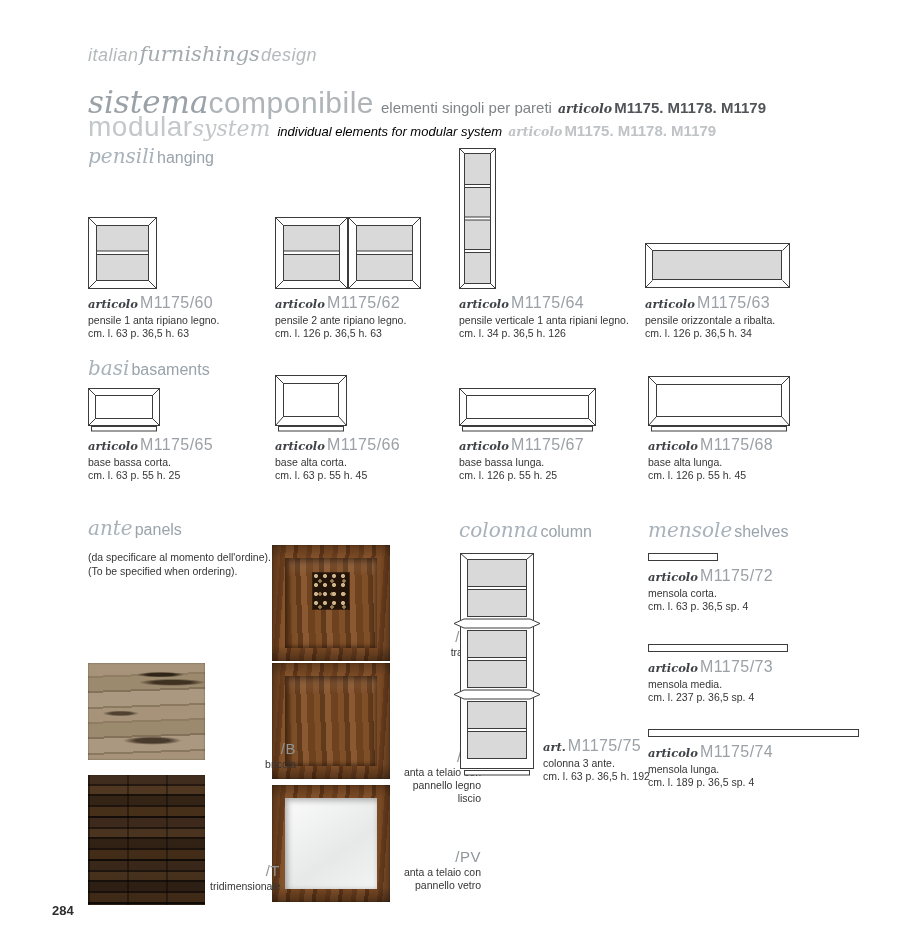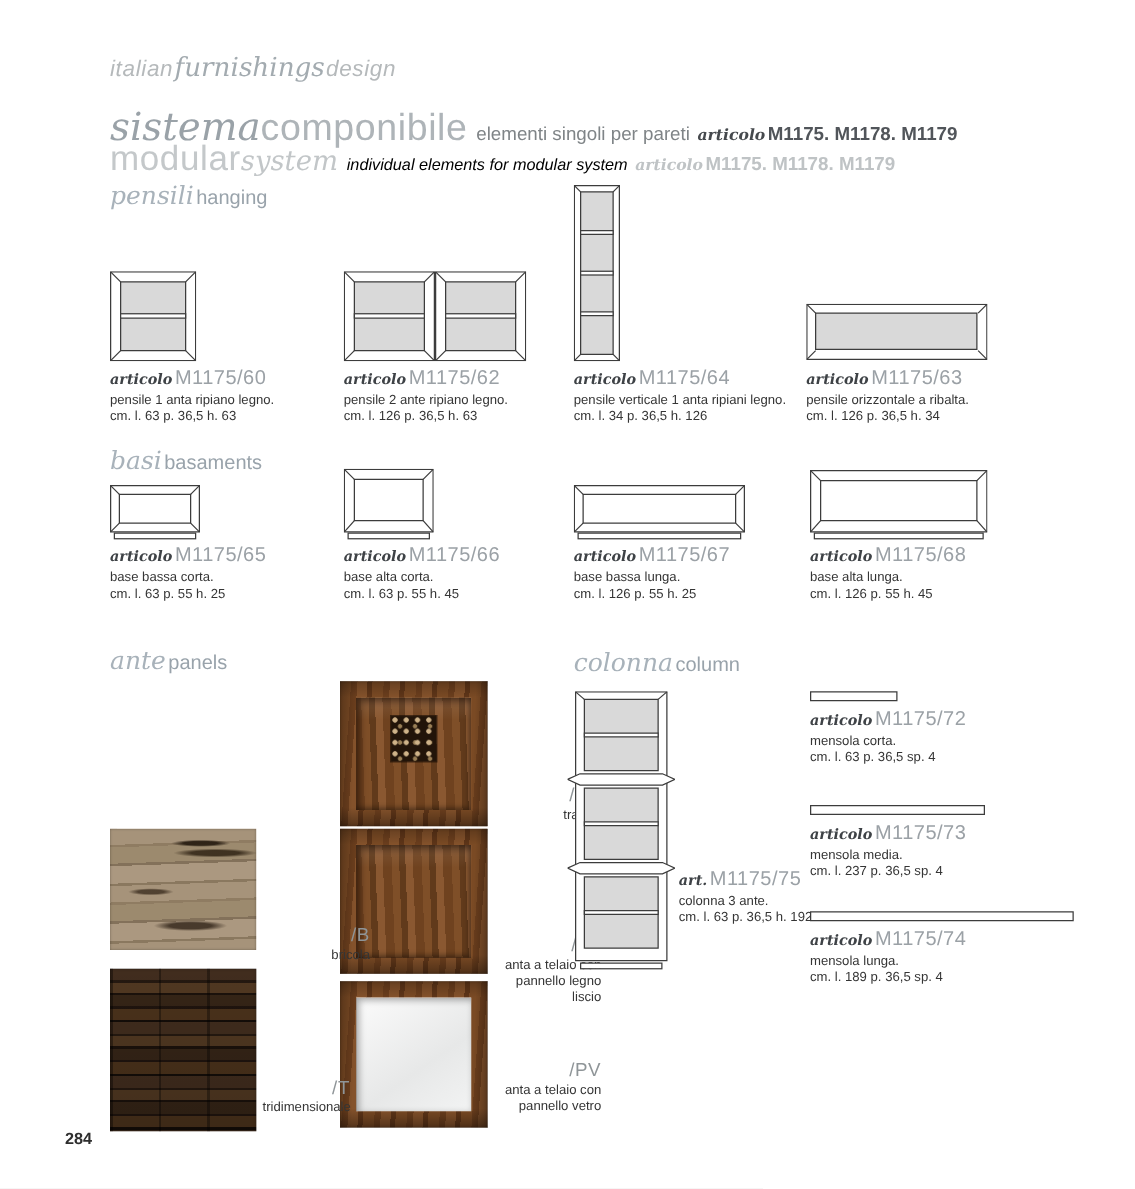--- a/index.html
+++ b/index.html
@@ -279,20 +279,24 @@
         <span class="code">M1175/68</span>
       </div>
     <div class="desc">base alta lunga.</div>
     <div class="dims">cm. l. 126 p. 55 h. 45</div>
   </div>
 
   <div class="abs sec-heading" style="left:88px;top:516px">
     <span class="sec-script script">ante</span>
     <span class="sec-sub">panels</span>
   </div>
+  <div class="abs" style="left:88px;top:551px;width:190px">
+    <div class="ante-note">(da specificare al momento dell'ordine).</div>
+    <div class="ante-note">(To be specified when ordering).</div>
+  </div>
 
   <div class="abs photo wood-door" style="left:272px;top:545px;width:118px;height:116px">
     <div class="door-panel"></div>
     <div class="fretwork"></div>
   </div>
   <div class="abs photo wood-door" style="left:272px;top:663px;width:118px;height:116px">
     <div class="door-panel"></div>
   </div>
   <div class="abs photo wood-door" style="left:272px;top:785px;width:118px;height:117px">
     <div class="door-panel glass"></div>
@@ -335,29 +339,33 @@
     <rect x="13.5" y="33.5" width="59" height="3" fill="#fff" stroke="#3c3c3c"></rect>
     <polygon points="0,70.5 10,66 76,66 86,70.5 76,75 10,75" fill="#fff" stroke="#3c3c3c"></polygon>
     <rect x="13.5" y="77.5" width="59" height="57" fill="#d9d9d9" stroke="#3c3c3c"></rect>
     <rect x="13.5" y="104.5" width="59" height="3" fill="#fff" stroke="#3c3c3c"></rect>
     <polygon points="0,141.5 10,137 76,137 86,141.5 76,146 10,146" fill="#fff" stroke="#3c3c3c"></polygon>
     <rect x="13.5" y="148.5" width="59" height="57" fill="#d9d9d9" stroke="#3c3c3c"></rect>
     <rect x="13.5" y="175.5" width="59" height="3" fill="#fff" stroke="#3c3c3c"></rect>
     <rect x="10.5" y="217.5" width="65" height="4.5" fill="#fff" stroke="#3c3c3c"></rect>
   </svg>
 
-  <div class="abs item-label" style="left:543px;top:695px;width:110px">
+  <div class="abs item-label" style="left:543px;top:737px;width:110px">
     <div class="code-row">
         <span class="prefix script">art.</span>
         <span class="code">M1175/75</span>
       </div>
     <div class="desc">colonna 3 ante.</div>
     <div class="dims">cm. l. 63 p. 36,5 h. 192</div>
   </div>
 
+  <div class="abs sec-heading" style="left:648px;top:518px">
+    <span class="sec-script script">mensole</span>
+    <span class="sec-sub">shelves</span>
+  </div>
 
   <div class="abs shelf-bar" style="left:648px;top:553px;width:70px"></div>
   <div class="abs item-label" style="left:648px;top:567px">
     <div class="code-row">
         <span class="prefix script">articolo</span>
         <span class="code">M1175/72</span>
       </div>
     <div class="desc">mensola corta.</div>
     <div class="dims">cm. l. 63 p. 36,5 sp. 4</div>
   </div>

